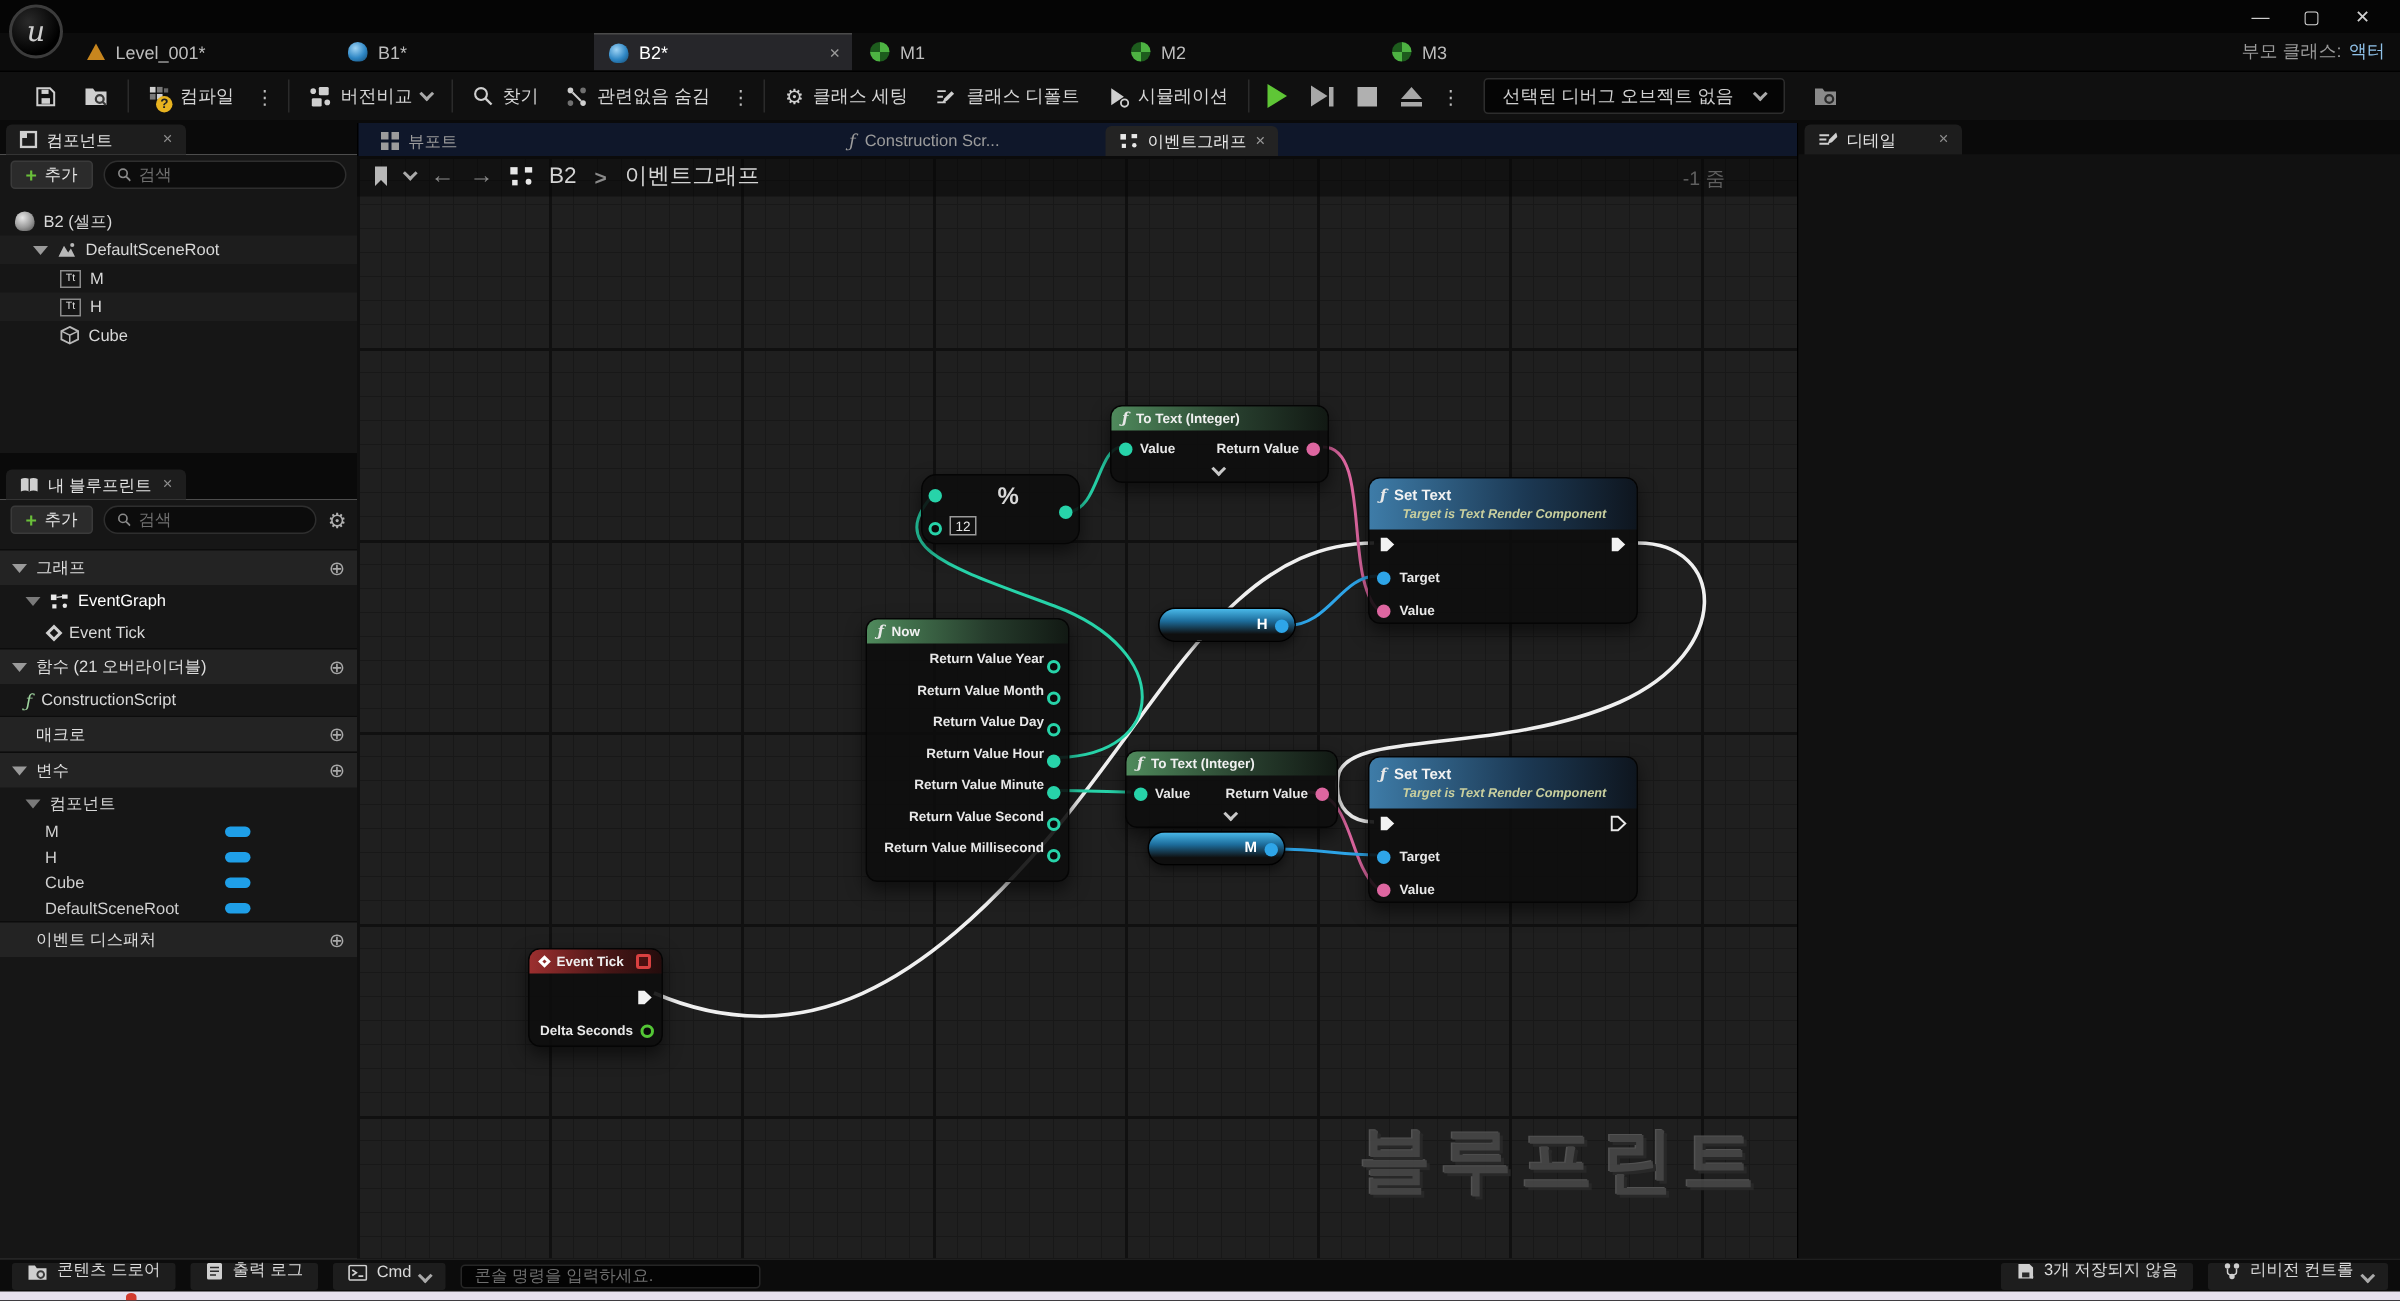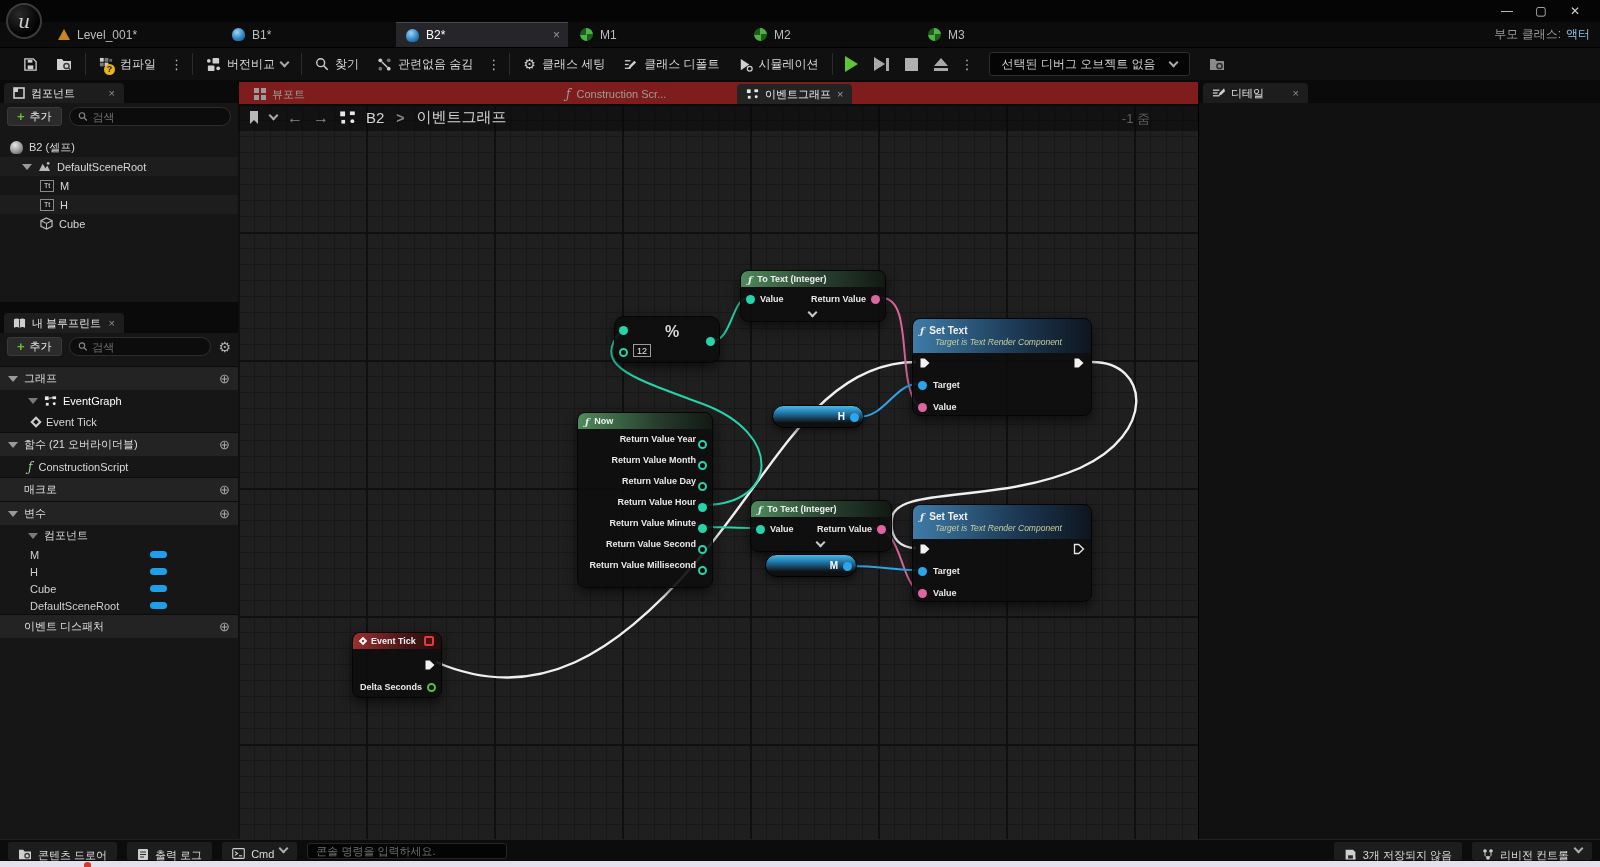--- a/index.html
+++ b/index.html
@@ -60,27 +60,27 @@
   .addbtn .plus { color:#6abf3a; font-weight:bold; font-size:13px; }
   .searchbox { flex:1; display:flex; align-items:center; gap:5px; background:#0c0c0c; border:1px solid #2e2e2e; border-radius:10px; height:19px; padding:0 8px; }
   .searchbox input { background:transparent; border:none; outline:none; color:#cfcfcf; font-size:11px; width:100%; font-family:"Liberation Sans",sans-serif; }
   .searchbox input::placeholder { color:#6f6f6f; }
   .tree-row { height:19px; display:flex; align-items:center; gap:6px; font-size:11px; color:#d8d8d8; padding-left:10px; }
   .tree-row.alt { background:#1d1d1d; }
   .tri-down { width:0; height:0; border-left:5px solid transparent; border-right:5px solid transparent; border-top:6px solid #9a9a9a; }
   .tt-ico { width:14px; height:12px; border:1px solid #8a8a8a; background:#151515; color:#e0e0e0; font-size:7px; display:flex; align-items:center; justify-content:center; }
   .mb-header { height:24px; background:#232323; display:flex; align-items:center; gap:6px; padding:0 8px; font-size:11px; color:#dedede; border-top:1px solid #0c0c0c; }
   .mb-header .cplus { margin-left:auto; color:#a8a8a8; font-size:13px; }
-  .mb-row { height:21px; display:flex; align-items:center; gap:6px; padding-left:28px; font-size:11px; color:#d8d8d8; }
+  .mb-row { height:21px; display:flex; align-items:center; gap:6px; padding-left:17px; font-size:11px; color:#d8d8d8; }
   .mb-var { height:17px; display:flex; align-items:center; padding-left:30px; font-size:11px; color:#d0d0d0; position:relative; }
   .varpill-s { position:absolute; left:150px; width:17px; height:7px; border-radius:4px; background:#1f9fe8; }
   .diamond { width:8px; height:8px; border:2px solid #cfcfcf; transform:rotate(45deg); }
 
   
-  .doctabs { position:absolute; left:238px; top:82px; width:960px; height:22px; background:#7f1d1d; border-left:1px solid #000;text-decoration:underline; }
+  .doctabs { position:absolute; left:238px; top:82px; width:960px; height:22px; background:#0f172a; border-left:1px solid #000;text-decoration:underline; }
   .dtab { position:absolute; top:2px; height:20px; display:flex; align-items:center; gap:6px; padding:0 9px; font-size:11px; color:#9c9c9c; }
   .dtab.active { background:#232323; border-radius:4px 4px 0 0; color:#eaeaea; }
   .canvas { position:absolute; left:238px; top:104px; width:960px; height:735px; overflow:hidden;
     background-color:#1f1f1f;
     background-image:
       linear-gradient(#101010 2px, transparent 2px),
       linear-gradient(90deg, #101010 2px, transparent 2px),
       linear-gradient(#181818 1px, transparent 1px),
       linear-gradient(90deg, #181818 1px, transparent 1px);
     background-size:128px 128px,128px 128px,16px 16px,16px 16px; }
@@ -98,21 +98,21 @@
 
   
   .node { position:absolute; background:rgba(13,13,13,.9); border:1px solid #050505; border-radius:8px; box-shadow:0 5px 12px rgba(0,0,0,.55); }
   .nhead { height:16px; border-radius:7px 7px 0 0; display:flex; align-items:center; gap:5px; padding:0 7px; font-size:9px; font-weight:bold; color:#f0f0f0; }
   .nhead .fi { font-family:"DejaVu Serif", serif; font-style:italic; font-size:10px; color:#e8e8e8; }
   .nhead.green { background:linear-gradient(90deg,#4f8a5c,#263c2c 60%,rgba(18,26,20,.9)); }
   .nhead.blue2 { height:34px; flex-direction:column; align-items:flex-start; justify-content:center; gap:1px;
     background:linear-gradient(90deg,#3e7ca8,#1c3954 58%,rgba(14,22,32,.9)); }
   .nhead.red { background:linear-gradient(90deg,#9c2f2f,#471616 60%,rgba(38,12,12,.9)); }
   .nh-title { font-size:10px; font-weight:bold; color:#f2f2f2; display:flex; align-items:center; gap:5px; }
-  .nh-sub { font-size:8.5px; font-style:italic; color:#c9cf9e; font-weight:normal; margin-left:15px; }
+  .nh-sub { font-size:8.5px; font-style:italic; color:#c9cf9e; font-weight:bold; margin-left:15px; }
   .pin { position:absolute; width:9px; height:9px; border-radius:50%; }
   .pin.fill-teal { background:#27d3a9; }
   .pin.hollow-teal { border:2px solid #27d3a9; background:rgba(0,0,0,.3); }
   .pin.fill-pink { background:#dd66a0; }
   .pin.fill-blue { background:#2ea5e8; }
   .pin.hollow-green { border:2px solid #54c636; background:rgba(0,0,0,.3); }
   .pinlabel { font-size:9px; font-weight:bold; color:#e8e8e8; }
   .chev { width:7px; height:7px; border-right:2px solid #c8c8c8; border-bottom:2px solid #c8c8c8; transform:rotate(45deg); position:absolute; left:50%; margin-left:-4px; }
   .varpill { position:absolute; width:92px; height:23px; border-radius:12px; border:1px solid #000;
     background:linear-gradient(180deg,#49b8e8 0%,#1d6d9c 38%,#0f0f0f 80%); box-shadow:0 3px 7px rgba(0,0,0,.5); }
@@ -122,21 +122,21 @@
   .now-row .pin { right:5px; top:6px; }
   .redbox { margin-left:auto; width:10px; height:10px; border:2px solid #d84040; border-radius:2px; background:#4a1010; }
   .lit-box { border:1px solid #9a9a9a; background:#101010; color:#e6e6e6; font-size:9px; padding:0 3px; height:13px; display:flex; align-items:center; }
 
   
   .details { position:absolute; left:1198px; top:82px; width:402px; height:757px; background:#121212; border-left:1px solid #000; }
 
   
   .statusbar { position:absolute; left:0; top:839px; width:1600px; height:22px; background:#0c0c0c; border-top:1px solid #1f1f1f;
     display:flex; align-items:center; padding:0 8px; gap:10px; }
-  .sbtn { display:flex; align-items:flex-start; gap:6px; background:#1d1d1d; height:18px; padding:6px 10px; border-radius:2px; font-size:11px; color:#dadada; }
+  .sbtn { display:flex; align-items:flex-end; gap:6px; background:#1d1d1d; height:18px; padding:6px 10px; border-radius:2px; font-size:11px; color:#dadada; }
   .console-input { width:200px; height:16px; background:#040404; border:1px solid #262626; border-radius:3px; color:#cfcfcf;
     font-size:11px; padding:0 8px; outline:none; font-family:"Liberation Sans",sans-serif; }
   .console-input::placeholder { color:#6f6f6f; }
   .sb-right { margin-left:auto; display:flex; gap:10px; }
   .bottomstrip { position:absolute; left:0; top:861px; width:1600px; height:6px; background:#e6e0ee; }
   .reddot { position:absolute; left:84px; top:1px; width:7px; height:5px; border-radius:50% 50% 0 0; background:#d23b2f; }
 
   svg.iconic { display:block; }
 </style>
 </head>
@@ -614,20 +614,21 @@
         </svg>
       <svg style="position:absolute;right:6px;top:38px" width="12" height="12" viewBox="0 0 12 12">
           <path d="M1.5 1.5h4.2L10.5 6 5.7 10.5H1.5z" fill="none" stroke="#e8e8e8" stroke-width="1.3"></path>
         </svg>
       <span class="pin fill-blue" style="left:5px;top:62px"></span>
       <span class="pinlabel" style="position:absolute;left:20px;top:61px">Target</span>
       <span class="pin fill-pink" style="left:5px;top:84px"></span>
       <span class="pinlabel" style="position:absolute;left:20px;top:83px">Value</span>
     </div>
 
+    <div class="watermark">블루프린트</div>
 
     <div class="crumbbar">
       <svg class="iconic" width="12" height="15" viewBox="0 0 12 15">
           <path d="M2 1h8v13L6 10 2 14z" fill="#b8b8b8"></path>
         </svg>
       <span class="caret" style="margin-top:-4px"></span>
       <span class="nav">←</span>
       <span class="nav">→</span>
       <svg class="iconic" width="17" height="15" viewBox="0 0 14 12">
           <rect x="1" y="1" width="4" height="4" fill="#e8e8e8"></rect>

